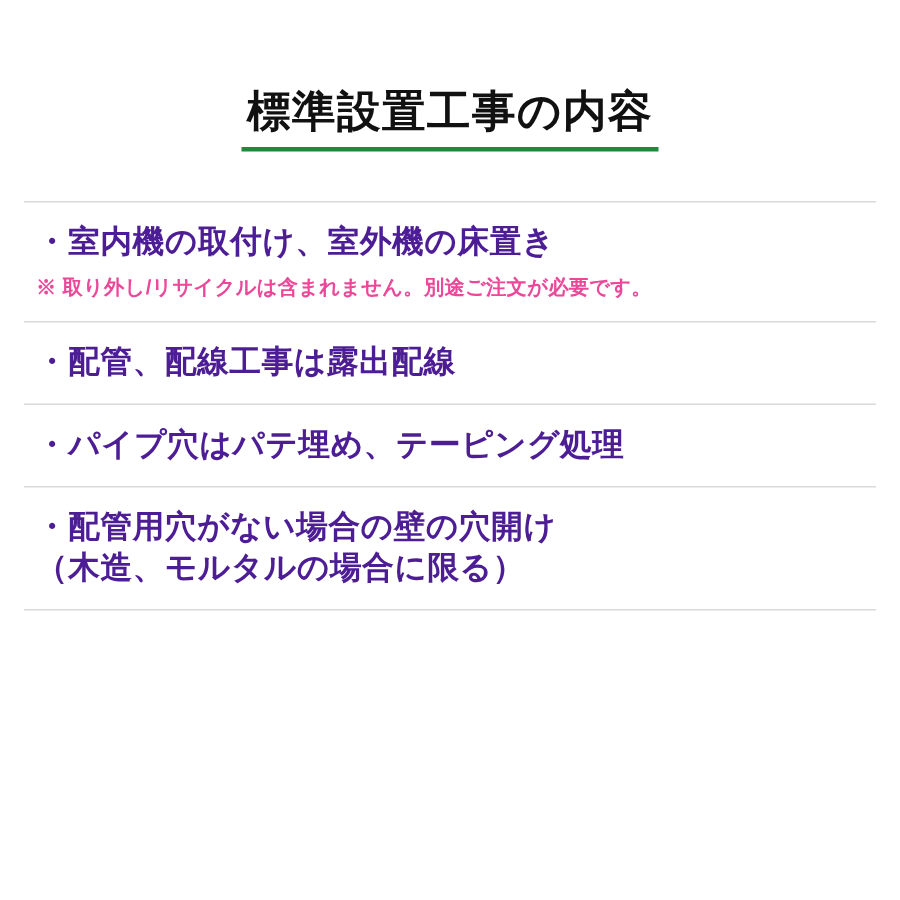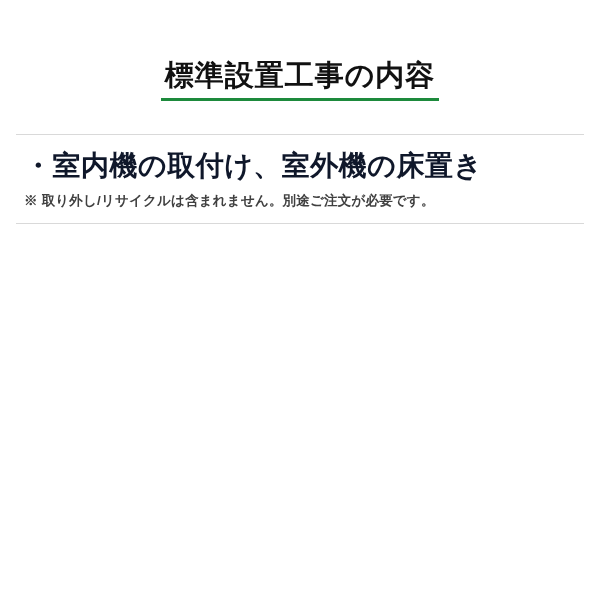--- a/index.html
+++ b/index.html
@@ -42,34 +42,34 @@
     flex-direction: column;
   }
   .row {
     border-top: 1px solid #d9d9d9;
     padding: 13px 6px 13px 8px;
   }
   .row:last-child {
     border-bottom: 1px solid #d9d9d9;
   }
   .row-main {
-    font-size: 28px;
+    font-size: 21px;
     font-weight: bold;
     line-height: 1.32;
-    color: #0f172a;
+    color: #4c1d95;
     letter-spacing: 0.5px;
   }
   .row-main .bullet {
     font-weight: bold;
   }
   .row-sub {
     margin-top: 7px;
     font-size: 13.5px;
     font-weight: bold;
-    color: #404040;
+    color: #ec4899;
     line-height: 1.35;
     letter-spacing: 0.2px;
   }
   .row-line2 {
     display: block;
   }
 </style>
 </head>
 <body>
 
@@ -82,18 +82,34 @@
   <div class="list">
 
     <div class="row">
       <div class="row-main">
         <span class="bullet">・</span><span>室内機の取付け、室外機の床置き</span>
       </div>
       <div class="row-sub">※ 取り外し/リサイクルは含まれません。別途ご注文が必要です。</div>
     </div>
 
 
+    <div class="row">
+      <div class="row-main">
+        <span class="bullet">・</span><span>配管、配線工事は露出配線</span>
+      </div>
+    </div>
 
+    <div class="row">
+      <div class="row-main">
+        <span class="bullet">・</span><span>パイプ穴はパテ埋め、テーピング処理</span>
+      </div>
+    </div>
 
+    <div class="row">
+      <div class="row-main">
+        <span class="bullet">・</span><span>配管用穴がない場合の壁の穴開け</span>
+        <span class="row-line2">（木造、モルタルの場合に限る）</span>
+      </div>
+    </div>
 
 
   </div>
 </div>
 
 </body></html>

